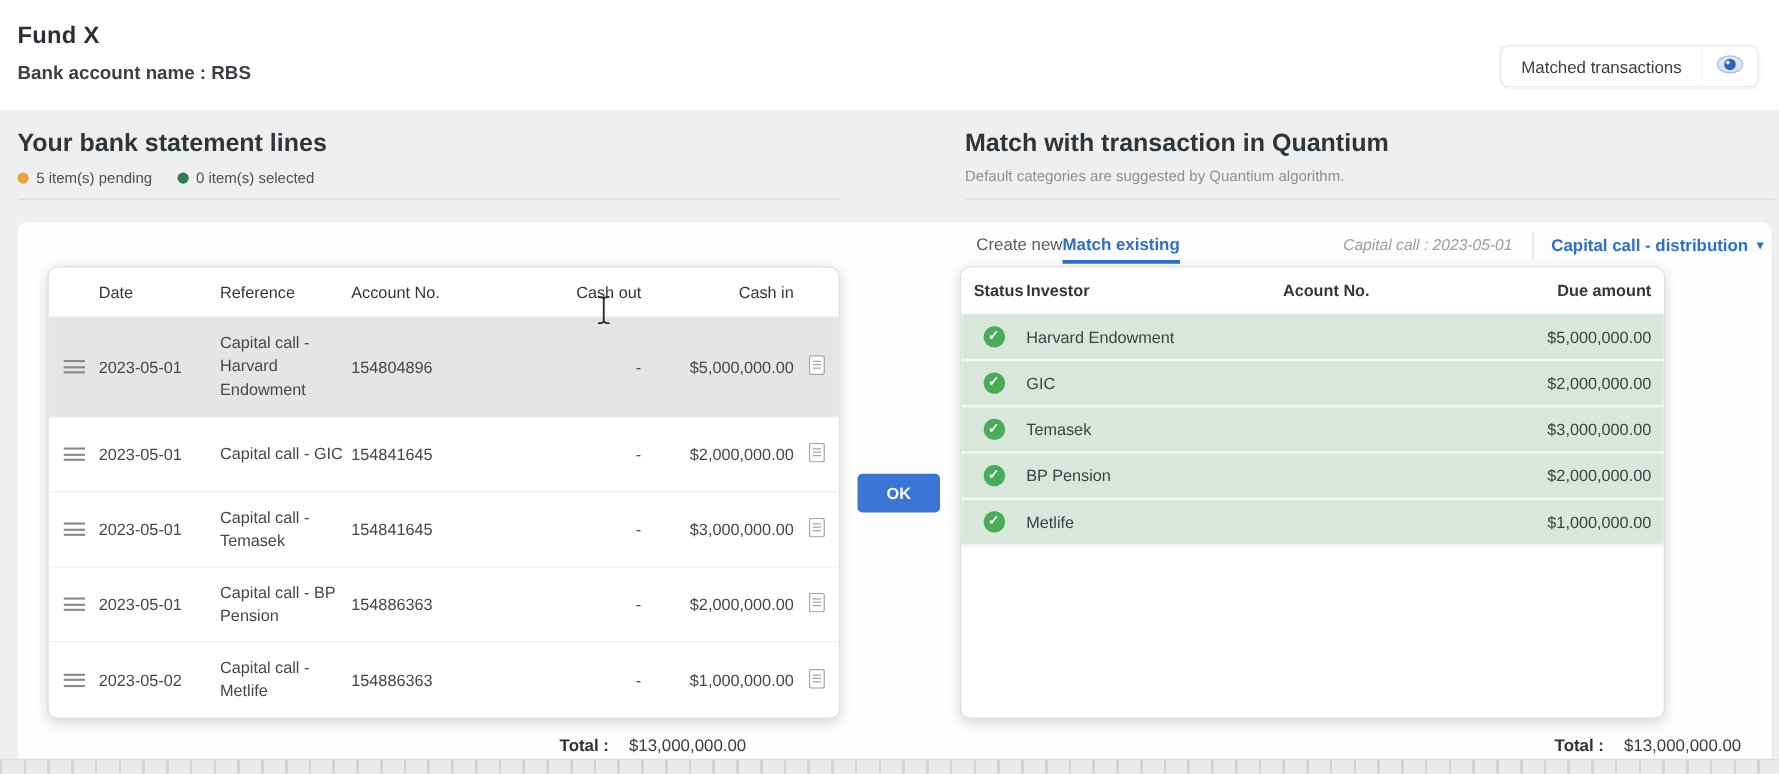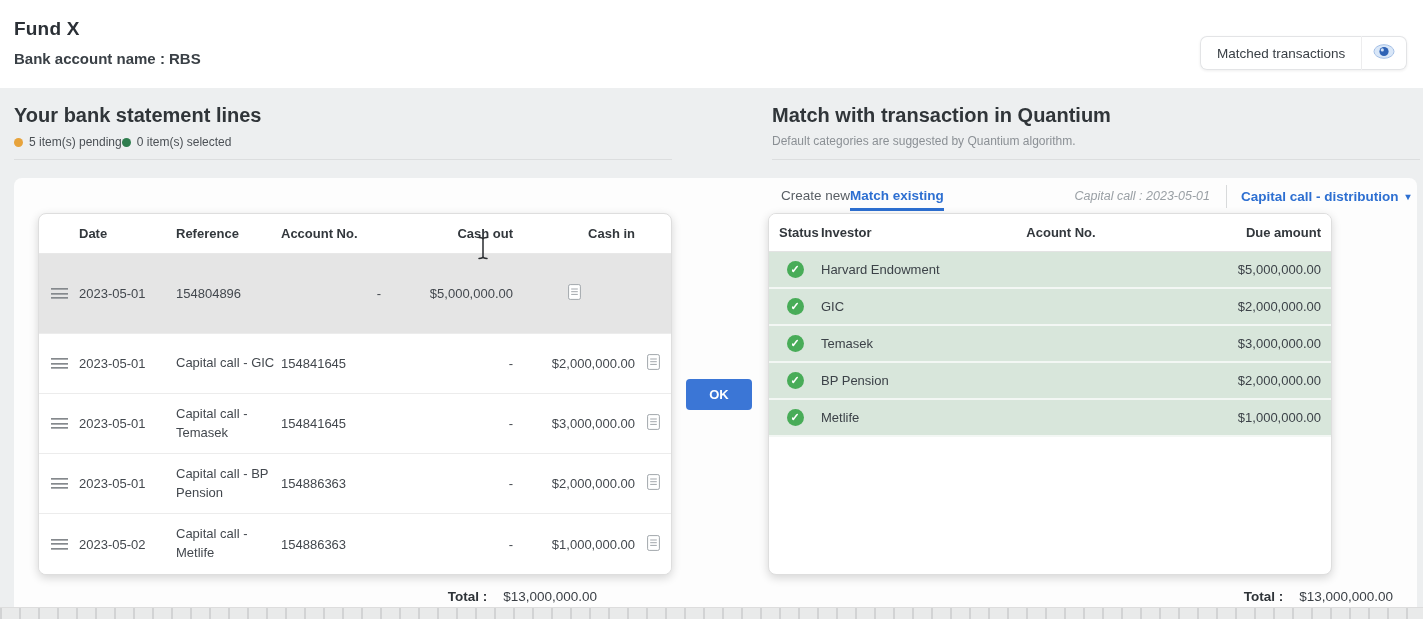--- a/index.html
+++ b/index.html
@@ -25,21 +25,21 @@
   .btn-eye {
     background:#fff; border:1px solid #e3e4e6; border-left:none; border-radius:0 7px 7px 0;
     width:45px; display:flex; align-items:center; justify-content:center; cursor:pointer;
   }
 
   
   .sec-heading { position:absolute; font-size:20px; font-weight:600; color:#303539; }
   .left-heading { left:14px; top:104px; }
   .right-heading { left:772px; top:104px; }
   .right-subtitle { position:absolute; left:772px; top:134px; font-size:12px; color:#8b9095; }
-  .badges { position:absolute; left:14px; top:135px; display:flex; align-items:flex-end; }
+  .badges { position:absolute; left:14px; top:135px; display:flex; gap:20px; align-items:flex-end; }
   .badge { display:flex; align-items:center; gap:6px; font-size:12px; color:#4b5055; }
   .dot { width:9px; height:9px; border-radius:50%; display:inline-block; }
   .divider-h { position:absolute; height:1px; background:#dcdedf; }
   .left-divider { left:14px; top:159px; width:658px; }
   .right-divider { left:772px; top:159px; width:648px; }
 
   
   .main-panel { position:absolute; left:14px; top:178px; width:1403px; height:429px; background:#fdfdfd; border-radius:8px 8px 0 0; }
 
   
@@ -52,21 +52,21 @@
   .caret { font-size:10px; line-height:1; color:#2d6fd1; }
 
   
   .card { position:absolute; top:213px; height:362px; background:#fff; border:1px solid #dedede; border-radius:8px; box-shadow:0 3px 10px rgba(0,0,0,0.16); overflow:hidden; }
   .left-card { left:38px; width:634px; }
   .right-card { left:768px; width:564px; }
 
   
   .lrow { display:grid; grid-template-columns:40px 97px 105px 100px 132px 122px 36px; align-items:center; font-size:13px; color:#43484e; border-bottom:1px solid #ececec; }
   .lrow:last-child { border-bottom:none; }
-  .lhead { height:40px; font-weight:700; color:#32373c; border-bottom:1px solid #e8e8e8; }
+  .lhead { height:40px; font-weight:400; color:#32373c; border-bottom:1px solid #e8e8e8; }
   .lbody { height:60px; background:#fff; }
   .row-highlight { height:80px; background:#e5e5e5; }
   .cell-right { text-align:right; }
   .ref-cell { line-height:1.45; padding-right:6px; }
   .handle-cell, .doc-cell { display:flex; justify-content:center; align-items:center; }
   .hamburger {
     width:17px; height:11px; cursor:grab;
     background:
       linear-gradient(#85898d,#85898d) 0 0/100% 1.7px no-repeat,
       linear-gradient(#85898d,#85898d) 0 50%/100% 1.7px no-repeat,
@@ -161,20 +161,21 @@
     <div class="cell-right">Cash out</div>
     <div class="cell-right">Cash in</div>
     <div></div>
   </div>
 
   <div class="lrow lbody row-highlight">
     <div class="handle-cell">
         <span class="hamburger"></span>
       </div>
     <div>2023-05-01</div>
+    <div class="ref-cell">Capital call - Harvard Endowment</div>
     <div>154804896</div>
     <div class="cell-right">-</div>
     <div class="cell-right">$5,000,000.00</div>
     <div class="doc-cell">
         <span><svg width="13" height="16" viewBox="0 0 13 16">
             <rect x="0.6" y="0.6" width="11.8" height="14.8" rx="1.6" fill="#fff" stroke="#a2a7ac"></rect>
             <path d="M3.2 5h6.6M3.2 7.7h6.6M3.2 10.4h6.6" stroke="#a2a7ac" stroke-width="1"></path>
           </svg></span>
       </div>
   </div>

